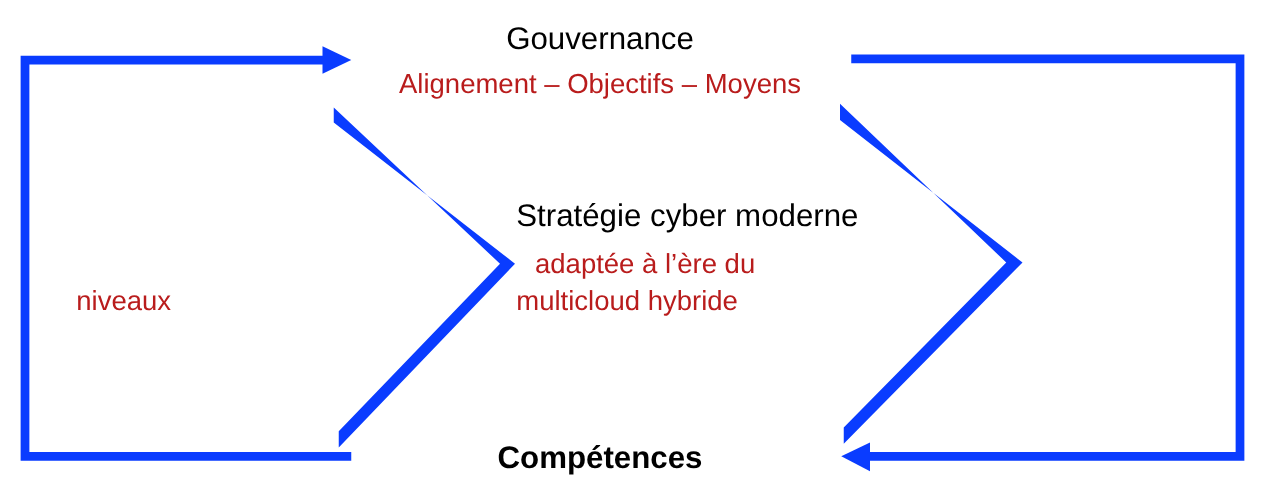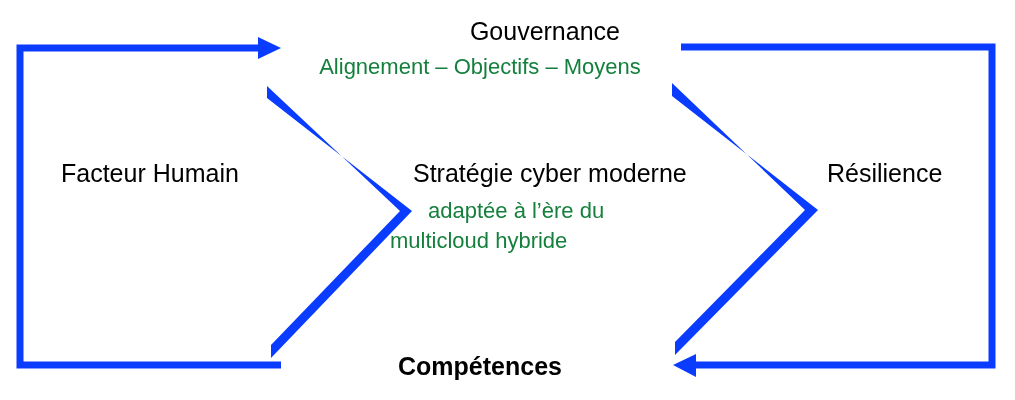--- a/index.html
+++ b/index.html
@@ -1,20 +1,20 @@
 <!DOCTYPE html>
 <html><head>
 <meta charset="utf-8">
 <style>
   html, body { margin: 0; padding: 0; background: #ffffff; }
   #stage { position: relative; width: 1015px; height: 400px; overflow: hidden; background: #ffffff; font-family: "Liberation Sans", "DejaVu Sans", sans-serif; }
   svg.shapes { position: absolute; left: 0; top: 0; }
   .label { position: absolute; white-space: nowrap; }
   .title { color: #000000; font-size: 25px; line-height: 30px; }
-  .sub { color: #15803d; font-size: 22px; line-height: 30px; }
+  .sub { color: #b91c1c; font-size: 22px; line-height: 30px; }
   .center { text-align: center; }
 </style>
 </head>
 <body>
 
 <div id="stage">
 
   <svg class="shapes" width="1015" height="400" viewBox="0 0 1015 400">
 
     <g>
@@ -29,26 +29,25 @@
     <g>
       <polygon points="672,83 805,210 675,342 675,355 818,210 672,96" fill="#0a3cff"></polygon>
     </g>
 
     <g>
       <polyline points="681,47 992,47 992,365 694,365" fill="none" stroke="#0a3cff" stroke-width="7" stroke-linejoin="miter"></polyline>
       <polygon points="696,354 673,365 696,377" fill="#0a3cff"></polygon>
     </g>
   </svg>
 
-  <div class="label title center" style="left:320px; top:16px; width:300px;text-align:right;">Gouvernance</div>
+  <div class="label title center" style="left:330px; top:16px; width:300px;">Gouvernance</div>
   <div class="label sub center" style="left:280px; top:52px; width:400px;">Alignement – Objectifs – Moyens</div>
 
-  <div class="label title" style="left:61px; top:158px;">Facteur Humain</div>
+  <div class="label sub" style="left:61px; top:226px;">niveaux</div>
 
   <div class="label title" style="left:413px; top:158px;">Stratégie cyber moderne</div>
   <div class="label sub" style="left:413px; top:196px;margin-left:15px;">adaptée à l’ère du</div>
-  <div class="label sub" style="left:390px; top:226px;">multicloud hybride</div>
+  <div class="label sub" style="left:413px; top:226px;">multicloud hybride</div>
 
-  <div class="label title" style="left:827px; top:158px;">Résilience</div>
 
   <div class="label title center" style="left:330px; top:351px; width:300px;font-weight:bold;">Compétences</div>
 
 </div>
 
 </body></html>

